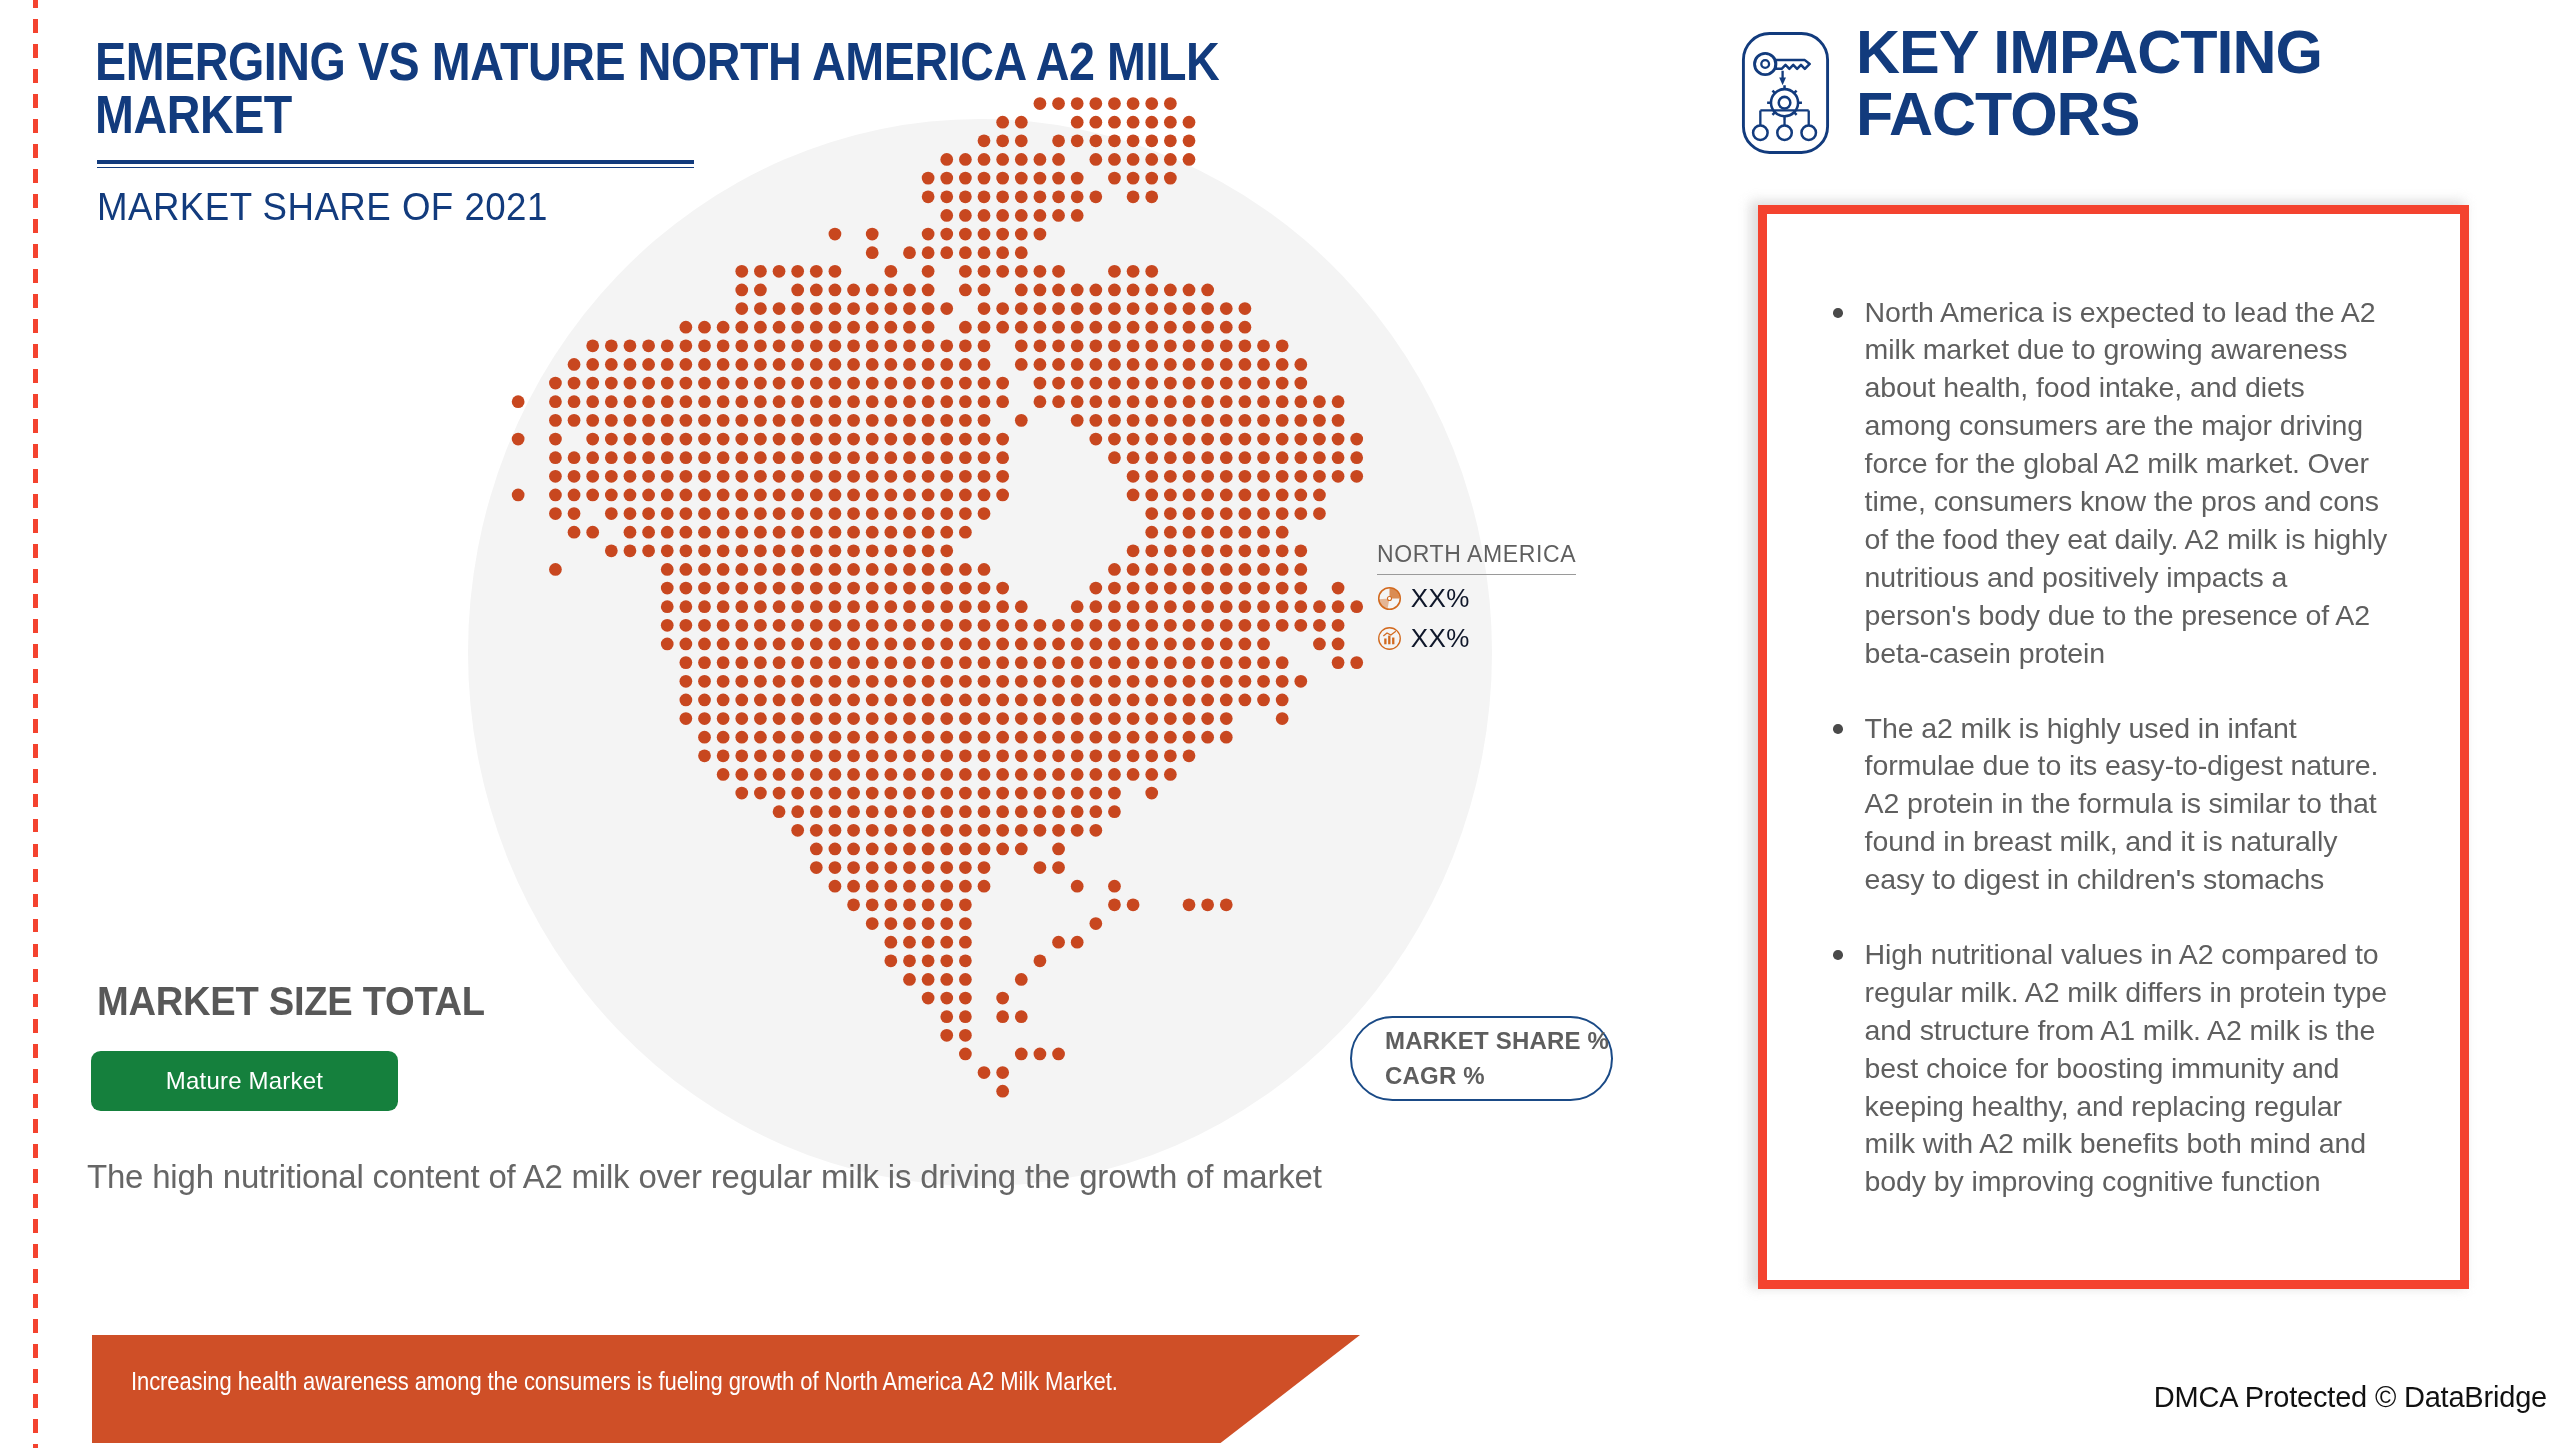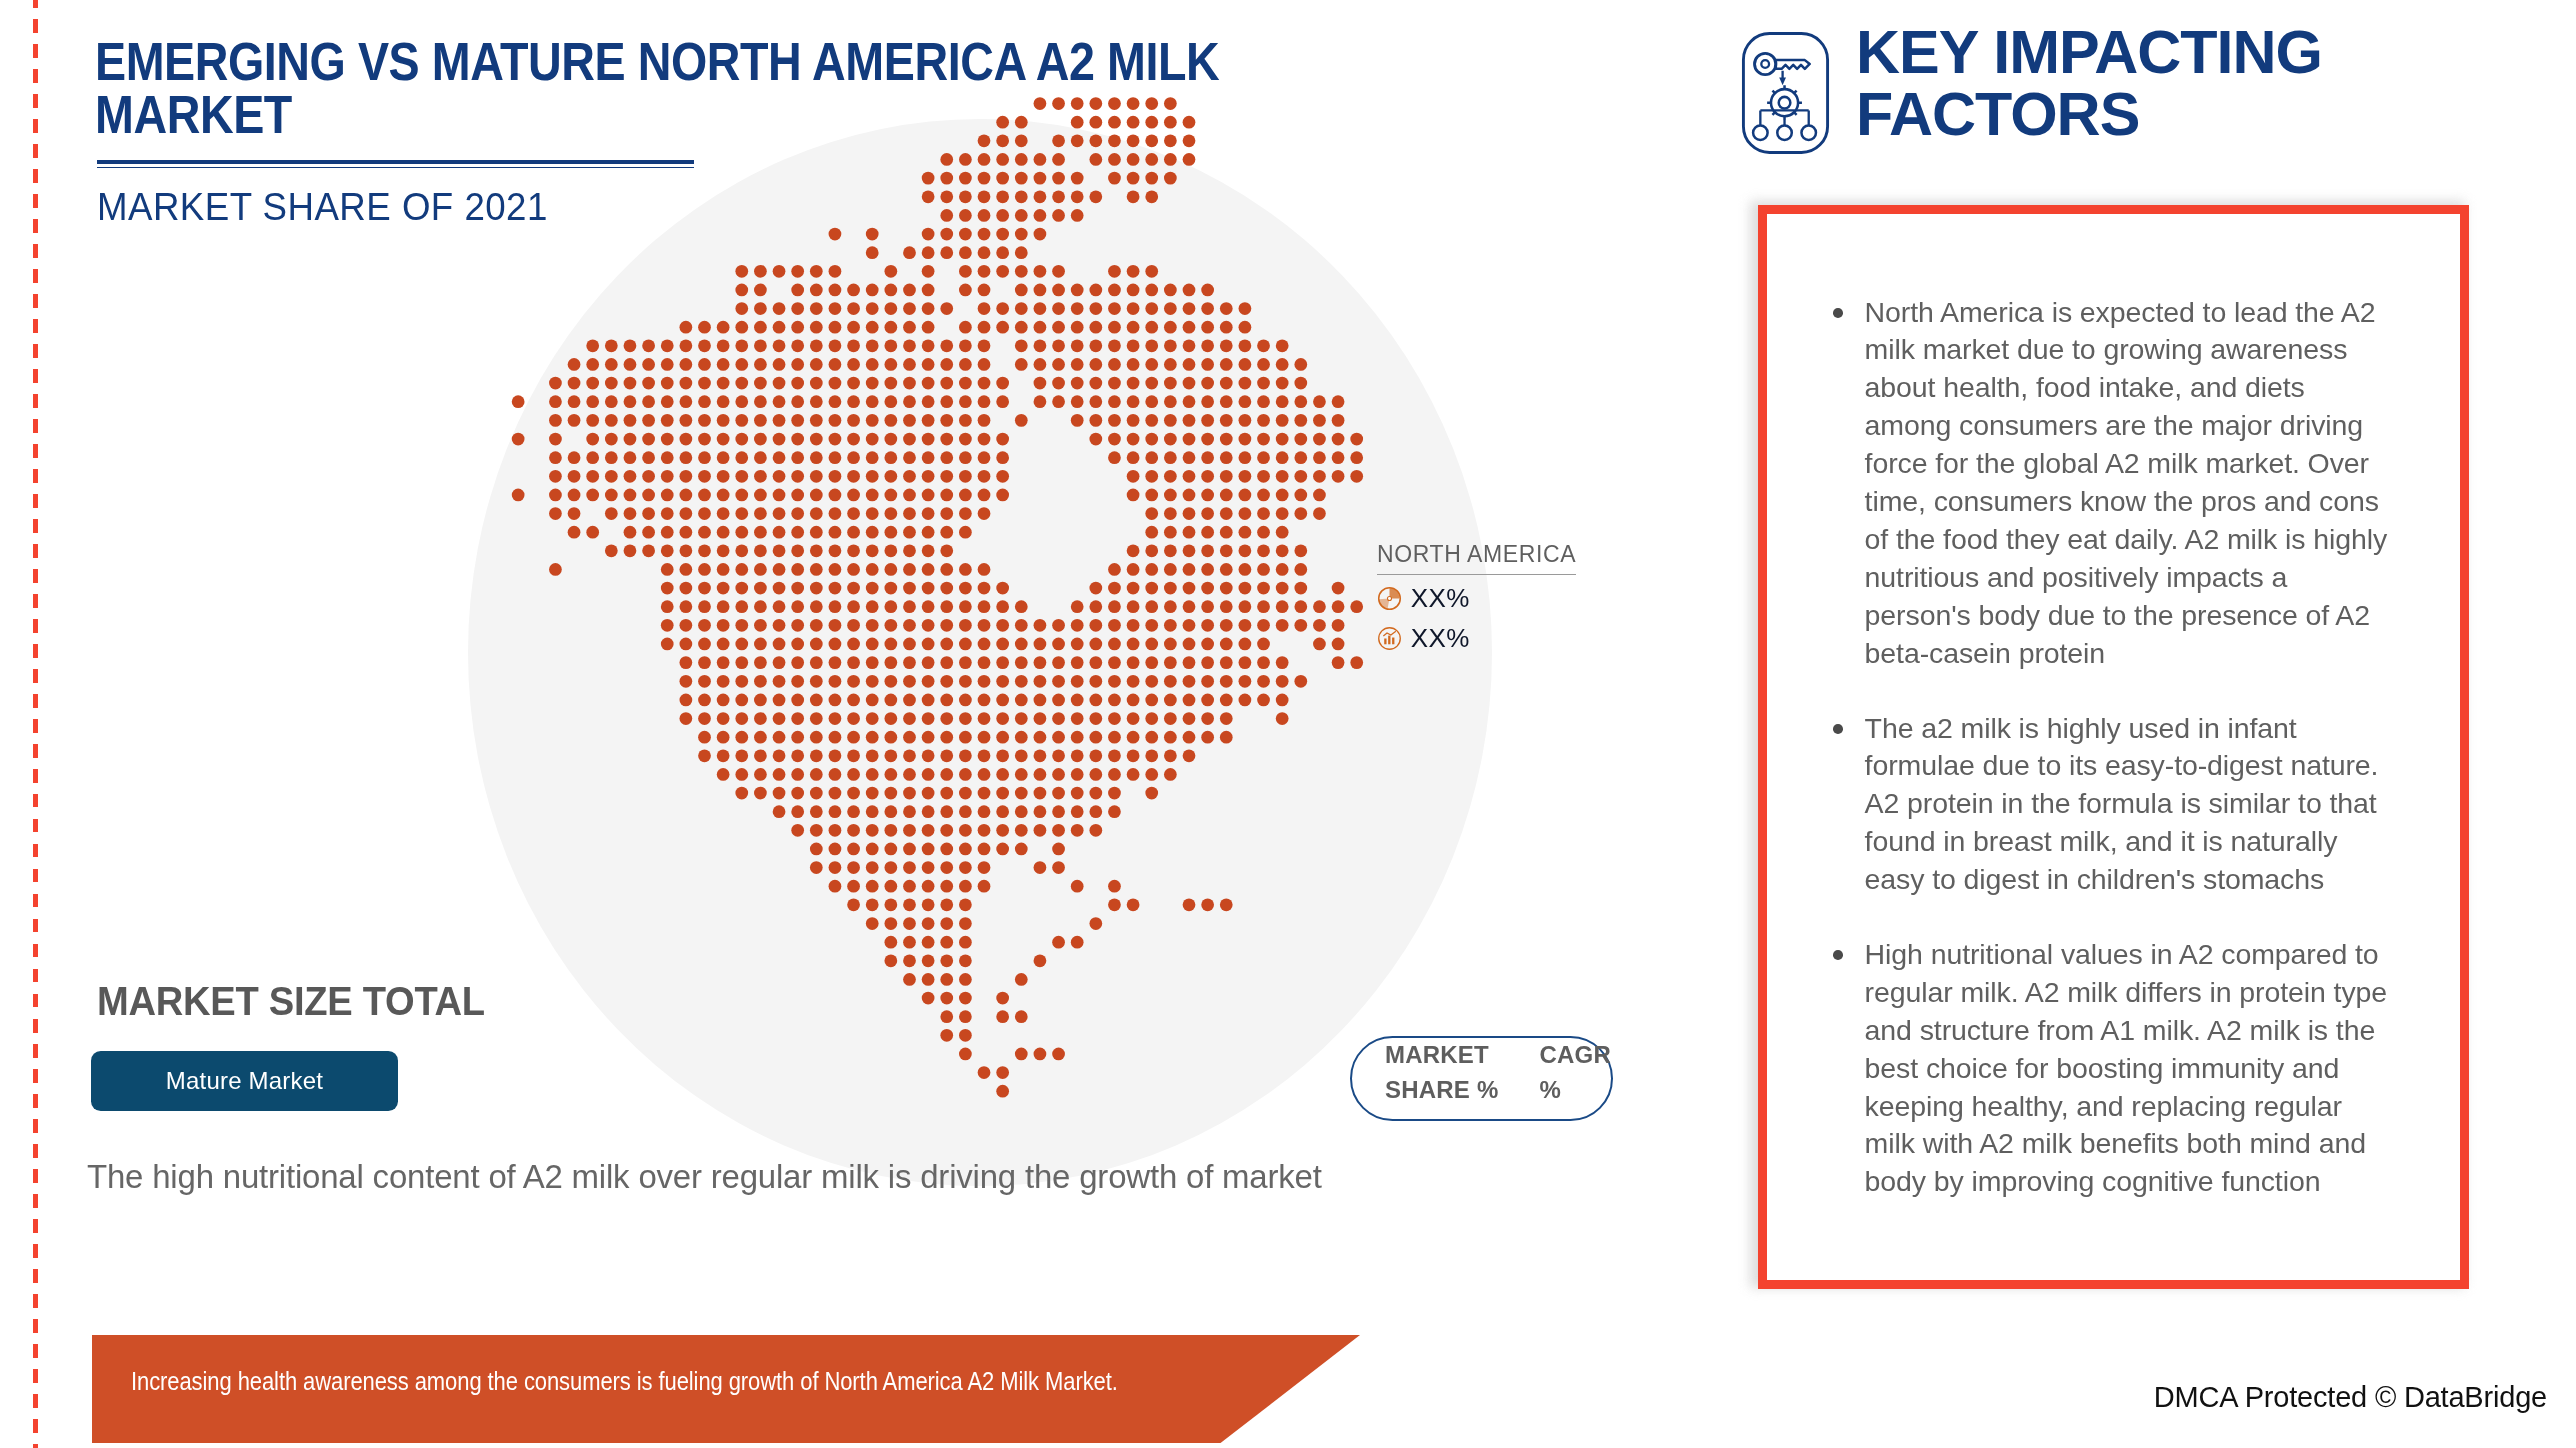--- a/index.html
+++ b/index.html
@@ -71,30 +71,29 @@
     position:absolute;left:97px;top:978px;
     font-size:41px;font-weight:bold;color:#585858;letter-spacing:-0.3px;
     transform:scaleX(0.93);transform-origin:left top;
     text-transform:uppercase;
   }
   .chips{position:absolute;left:91px;top:1051px;display:flex;gap:17.4px;}
   .chip{
     height:60px;border-radius:9.7px;display:flex;align-items:center;justify-content:center;
     color:#fff;font-size:24px;letter-spacing:0.2px;
   }
-  .chip.mature{width:307px;background:#0c4a6e;}
+  .chip.mature{width:307px;background:#15803d;}
   .chip.emerging{width:307px;background:#0E3A78;}
 
   
   .pill{
     position:absolute;left:1350px;top:1016px;width:263px;height:85px;
     border:2.9px solid #1a4a86;border-radius:44px;
-    box-sizing:border-box;display:flex;justify-content:center;
+    box-sizing:border-box;display:flex;flex-direction:column;justify-content:center;
     padding-left:33px;
-    margin-top:20px;
   }
   .pill div{font-size:24px;font-weight:bold;color:#5e5e5e;line-height:1.45;letter-spacing:0.2px;}
 
   
   .caption{
     position:absolute;left:87px;top:1157px;
     font-size:34px;color:#666;letter-spacing:-0.2px;
     transform:scaleX(0.97);transform-origin:left top;
   }
 

